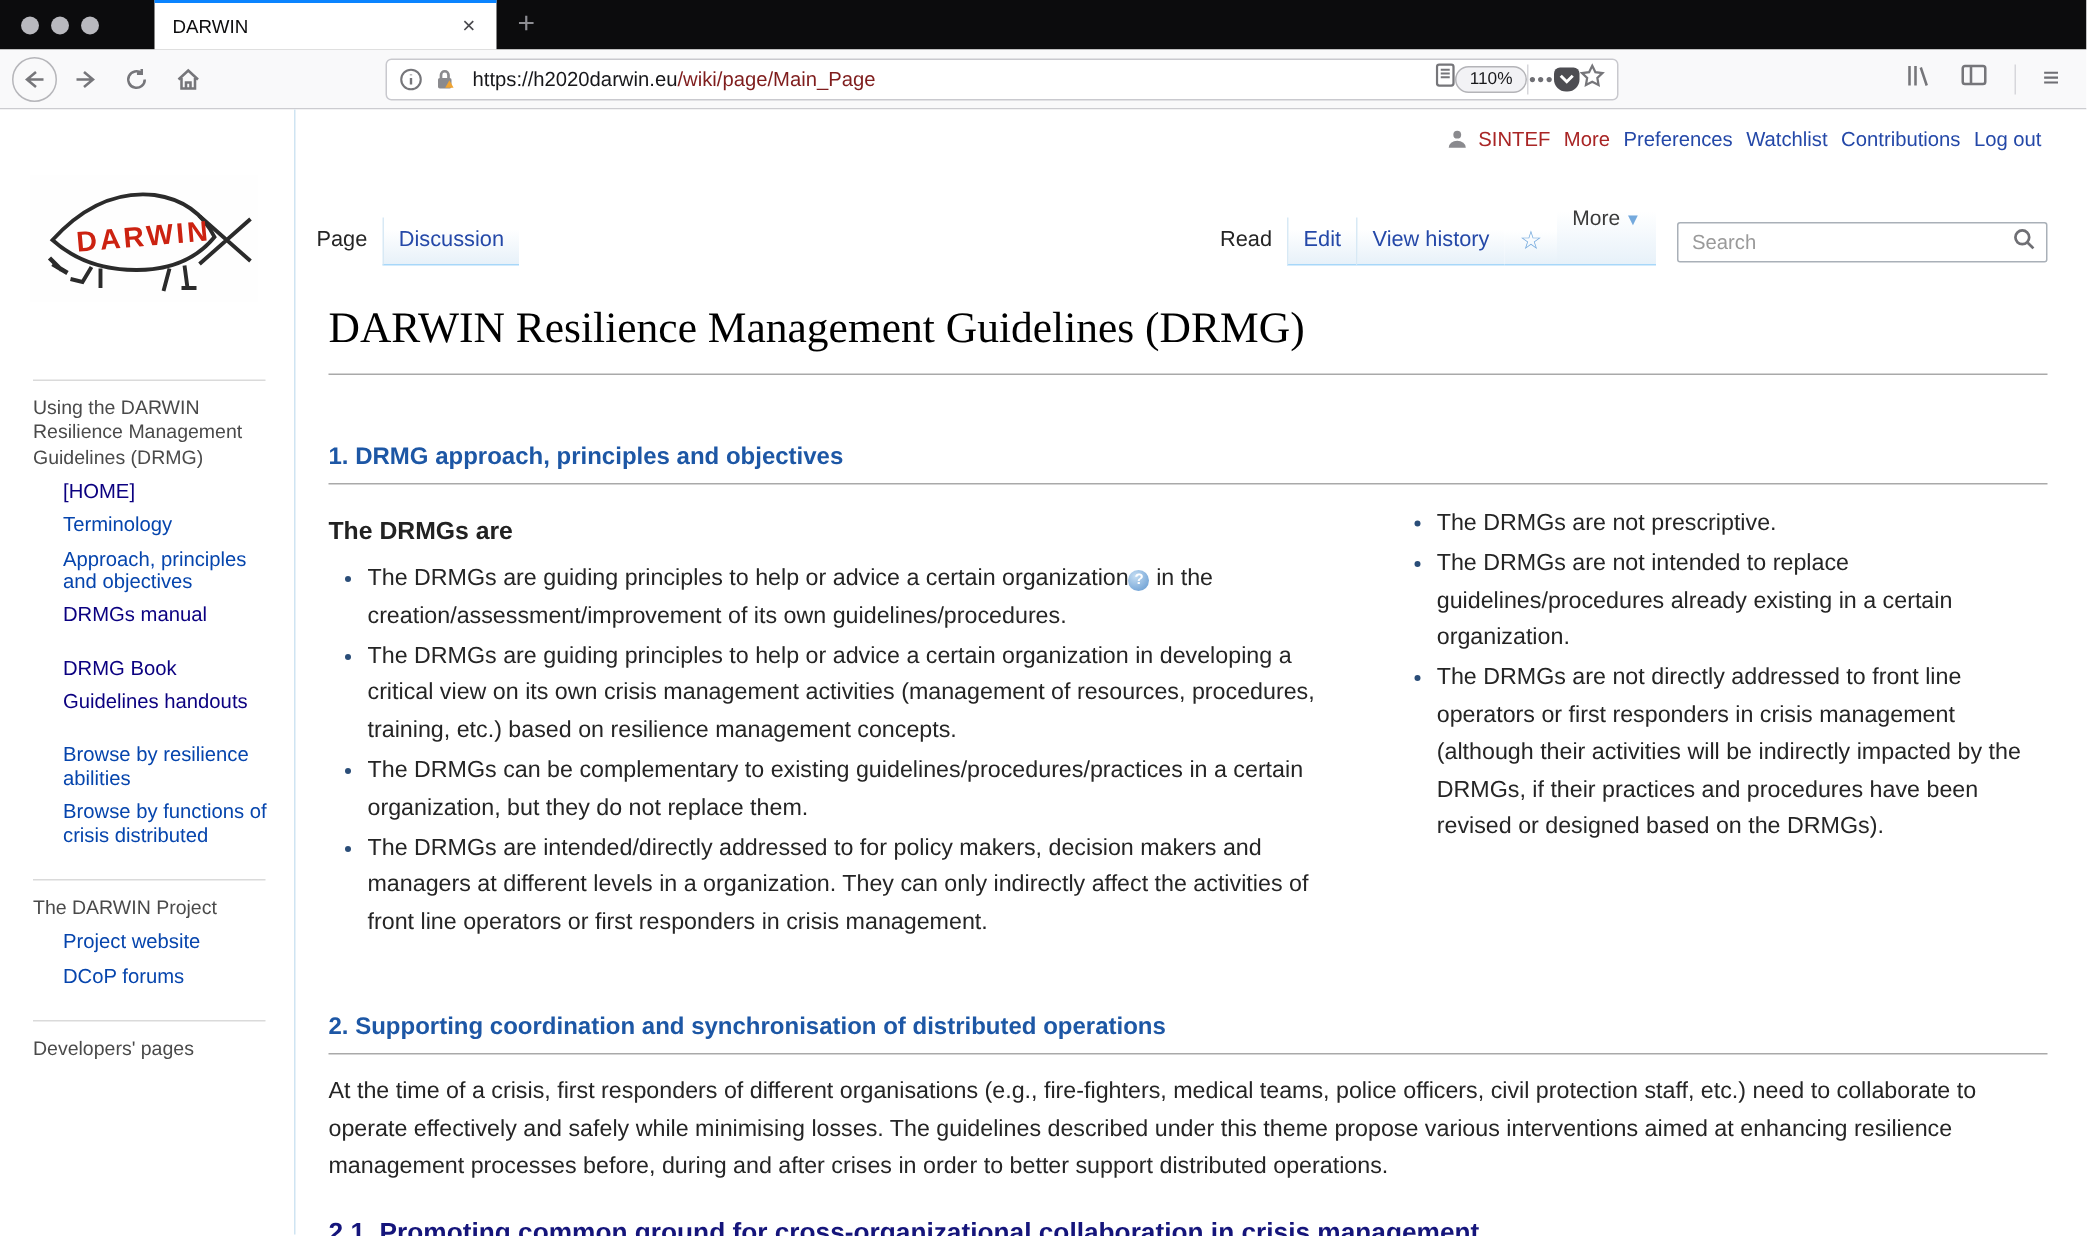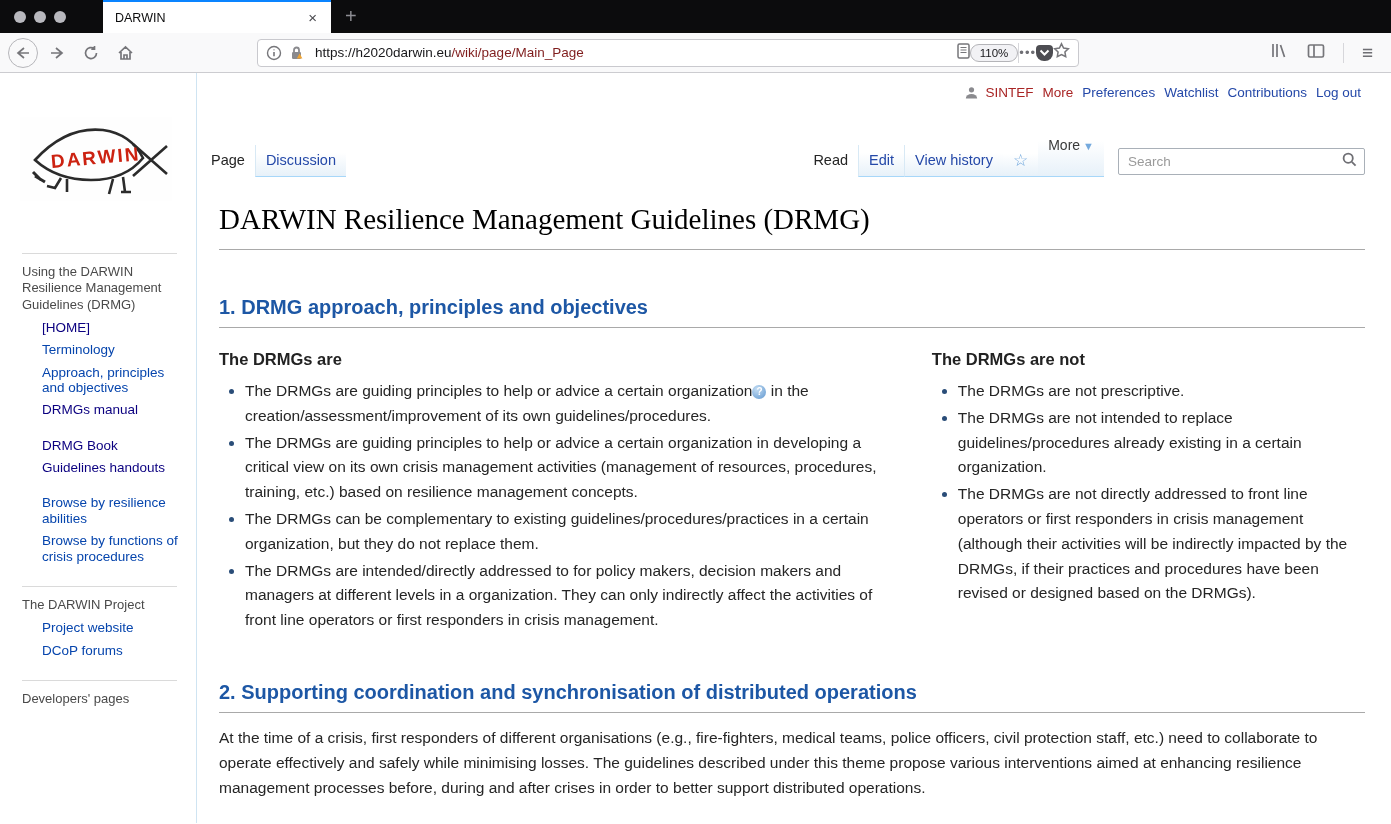--- a/index.html
+++ b/index.html
@@ -66,21 +66,21 @@
   .wtab + .wtab { border-left:1px solid #d8e9f5; }
   .star-tab { padding:6px 10px 7px; background:linear-gradient(to bottom,#ffffff 25%,#e7f1f9); border-bottom:1px solid #a7d7f9; color:#74a9dd; font-size:17px; line-height:1; }
   .more-tab { padding:8px 10px 23px; background:linear-gradient(to bottom,#ffffff 25%,#e7f1f9); border-bottom:1px solid #a7d7f9; color:#3a3a3a; font-size:14px; }
   .more-caret { color:#74a9dd; font-size:11px; margin-left:3px; }
   .searchbox { width:247px; height:27px; border:1px solid #a9b0b8; border-radius:2px; background:#fff; display:flex; align-items:center; padding:0 7px; margin:0 0 2px 14px; }
   .searchbox input { border:none; outline:none; flex:1; font-size:13.5px; color:#222; font-family:"Liberation Sans",sans-serif; background:transparent; }
   .searchbox input::placeholder { color:#9a9a9a; }
   .search-mag svg { stroke:#6f6f74; fill:none; stroke-width:1.8; }
 
   .article h1 { font-family:"Liberation Serif","DejaVu Serif",serif; font-weight:normal; font-size:29px; color:#000; margin:26px 0 0 0; padding-bottom:13px; border-bottom:1px solid #a9a9a9; }
-  .sec-h2 { color:#1d57a5; font-size:20px; font-weight:bold; margin:46px 0 0 0; padding-bottom:8px; border-bottom:1px solid #a9a9a9; }
+  .sec-h2 { color:#1d57a5; font-size:16px; font-weight:bold; margin:46px 0 0 0; padding-bottom:8px; border-bottom:1px solid #a9a9a9; }
   .columns { display:flex; justify-content:space-between; margin-top:14px;gap:19px; }
   .col-left { width:60%; }
   .col-right { width:37.8%; }
   .col-sub { font-size:16.5px; font-weight:bold; color:#222; margin:8px 0 10px 0; }
   ul.bullets { margin:0; padding-left:26px; }
   .bullets li { font-size:15.5px; line-height:1.6; color:#252525; margin-bottom:2px; }
   .bullets li::marker { color:#2a4d78; }
   .help-icon { display:inline-block; width:14px; height:14px; border-radius:50%;
     background:radial-gradient(circle at 35% 30%, #c4ddf3, #5f96cf); color:#fff;
     font-size:10px; font-weight:bold; text-align:center; line-height:14px; vertical-align:1px; }
@@ -221,21 +221,21 @@
             <li><a class="slink">Terminology</a></li>
             <li><a class="slink">Approach, principles and objectives</a></li>
             <li><a class="slink visited">DRMGs manual</a></li>
           </ul>
           <ul>
             <li><a class="slink visited">DRMG Book</a></li>
             <li><a class="slink visited">Guidelines handouts</a></li>
           </ul>
           <ul>
             <li><a class="slink">Browse by resilience abilities</a></li>
-            <li><a class="slink">Browse by functions of crisis procedures</a></li>
+            <li><a class="slink">Browse by functions of crisis distributed</a></li>
           </ul>
           <div class="snav-divider"></div>
           <div class="snav-heading">The DARWIN Project</div>
           <ul>
             <li><a class="slink">Project website</a></li>
             <li><a class="slink">DCoP forums</a></li>
           </ul>
           <div class="snav-divider"></div>
           <div class="snav-heading">Developers' pages</div>
         </nav>
@@ -275,21 +275,20 @@
           <div class="col-left">
             <div class="col-sub">The DRMGs are</div>
             <ul class="bullets">
                 <li>The DRMGs are guiding principles to help or advice a certain organization<span class="help-icon">?</span> in the creation/assessment/improvement of its own guidelines/procedures.</li>
                 <li>The DRMGs are guiding principles to help or advice a certain organization in developing a critical view on its own crisis management activities (management of resources, procedures, training, etc.) based on resilience management concepts.</li>
                 <li>The DRMGs can be complementary to existing guidelines/procedures/practices in a certain organization, but they do not replace them.</li>
                 <li>The DRMGs are intended/directly addressed to for policy makers, decision makers and managers at different levels in a organization. They can only indirectly affect the activities of front line operators or first responders in crisis management.</li>
               </ul>
           </div>
           <div class="col-right">
-            <div class="col-sub">The DRMGs are not</div>
             <ul class="bullets">
                 <li>The DRMGs are not prescriptive.</li>
                 <li>The DRMGs are not intended to replace guidelines/procedures already existing in a certain organization.</li>
                 <li>The DRMGs are not directly addressed to front line operators or first responders in crisis management (although their activities will be indirectly impacted by the DRMGs, if their practices and procedures have been revised or designed based on the DRMGs).</li>
               </ul>
           </div>
         </div>
 
         <h2 class="sec-h2">2. Supporting coordination and synchronisation of distributed operations</h2>
         <p class="intro-p">At the time of a crisis, first responders of different organisations (e.g., fire-fighters, medical teams, police officers, civil protection staff, etc.) need to collaborate to operate effectively and safely while minimising losses. The guidelines described under this theme propose various interventions aimed at enhancing resilience management processes before, during and after crises in order to better support distributed operations.</p>

